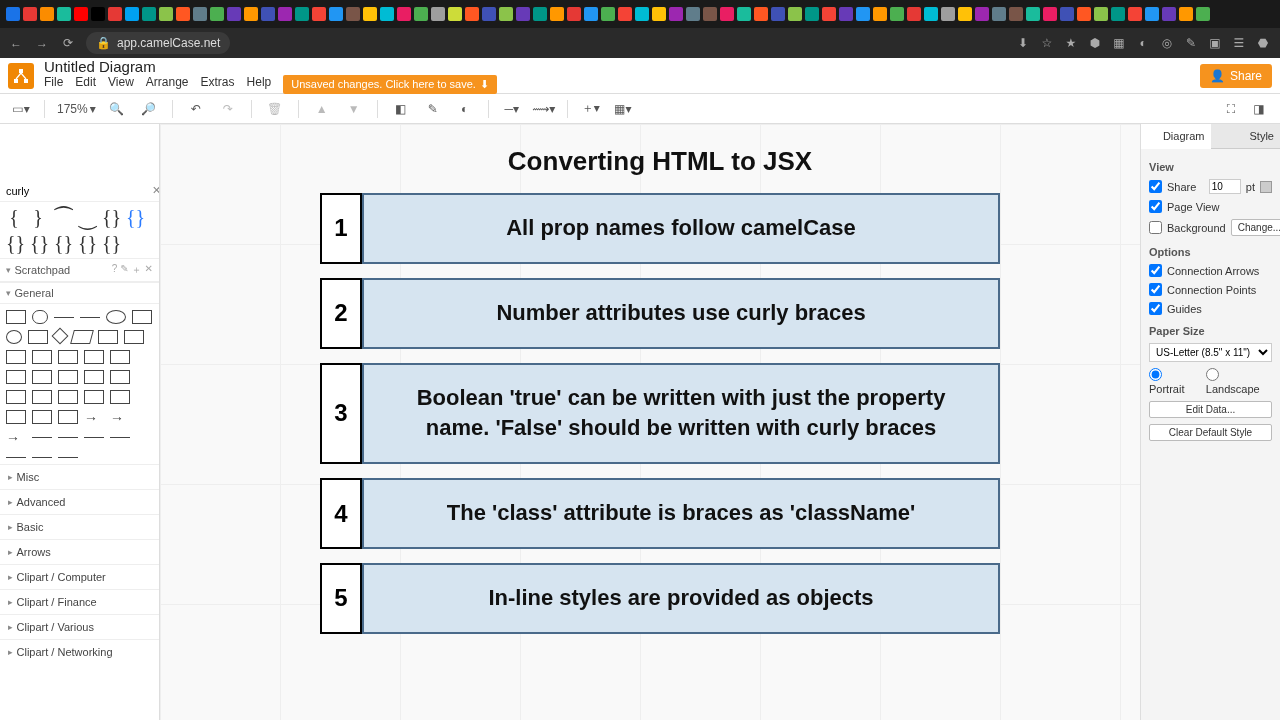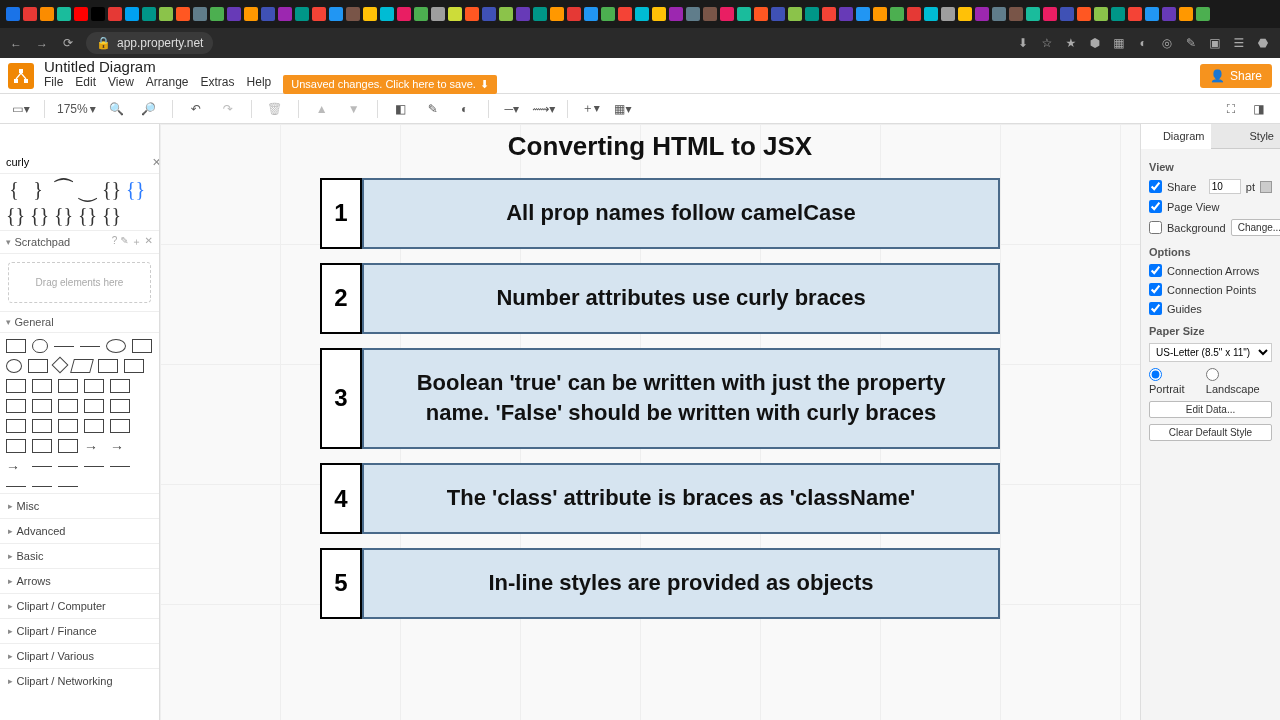--- a/index.html
+++ b/index.html
@@ -54,21 +54,21 @@
 .sg.line { border: none; border-top: 1px solid #444; height: 1px; margin-top: 7px; }
 .sg.diamond { transform: rotate(45deg); width: 12px; height: 12px; }
 .sg.arrow { border: none; position: relative; }
 .sg.arrow::after { content: '→'; color: #444; font-size: 14px; line-height: 12px; }
 
 .cat-list .cat { padding: 6px 8px; border-top: 1px solid #eee; cursor: pointer; display: flex; align-items: center; gap: 4px; }
 .cat .tog { font-size: 9px; color: #888; }
 
 .canvas-wrap { flex: 1; background: #f9f9f9; position: relative; overflow: hidden; }
 .canvas { position: absolute; inset: 0; background-image: linear-gradient(#eee 1px, transparent 1px), linear-gradient(90deg, #eee 1px, transparent 1px); background-size: 120px 120px; }
-.diagram { position: absolute; left: 160px; top: 7px; }
+.diagram { position: absolute; left: 160px; top: 22px; }
 .dia-title { font-size: 26px; font-weight: 700; color: #111; text-align: center; width: 680px; margin-bottom: 16px; }
 .rule-row { display: flex; margin-bottom: 14px; }
 .rule-num { width: 42px; border: 2px solid #000; display: flex; align-items: center; justify-content: center; font-size: 24px; font-weight: 600; background: #fff; }
 .rule-txt { width: 638px; border: 2px solid #4a6a8a; background: #d6e4f0; display: flex; align-items: center; justify-content: center; font-size: 22px; font-weight: 700; color: #111; text-align: center; padding: 18px 20px; line-height: 1.4; }
 
 .sidebar-right { width: 140px; border-left: 1px solid #ddd; background: #f4f4f4; font-size: 11px; color: #333; display: flex; flex-direction: column; }
 .rtabs { display: flex; border-bottom: 1px solid #ccc; }
 .rtab { flex: 1; padding: 6px; text-align: right; cursor: pointer; background: #e8e8e8; }
 .rtab.active { background: #fff; border-bottom: 1px solid #fff; margin-bottom: -1px; }
 .rpanel { padding: 8px; display: flex; flex-direction: column; gap: 6px; }
@@ -159,21 +159,21 @@
     <div class="tab-fav" style="background: rgb(255, 152, 0);"></div>
     <div class="tab-fav" style="background: rgb(76, 175, 80);"></div>
   </div>
 
 <div class="nav-bar">
   <span class="nav-icon">←</span>
   <span class="nav-icon">→</span>
   <span class="nav-icon">⟳</span>
   <div class="url-box">
     <span>🔒</span>
-    <span>app.property.net</span>
+    <span>app.camelCase.net</span>
   </div>
   <div class="ext-icons">
     <span class="nav-icon">⬇</span>
     <span class="nav-icon">☆</span>
     <span class="nav-icon">★</span>
     <span class="nav-icon">⬢</span>
     <span class="nav-icon">▦</span>
     <span class="nav-icon">◐</span>
     <span class="nav-icon">◎</span>
     <span class="nav-icon">✎</span>
@@ -272,21 +272,20 @@
       <div class="section-head">
         <span class="tog">▾</span>
         <span>Scratchpad</span>
         <div class="actions">
           <span>?</span>
           <span>✎</span>
           <span>＋</span>
           <span>✕</span>
         </div>
       </div>
-      <div class="scratch-drop">Drag elements here</div>
 
       <div class="section-head">
         <span class="tog">▾</span>
         <span>General</span>
       </div>
       <div class="shape-grid">
         <div class="sg"></div>
         <div class="sg round small"></div>
         <div class="sg line"></div>
         <div class="sg line"></div>

